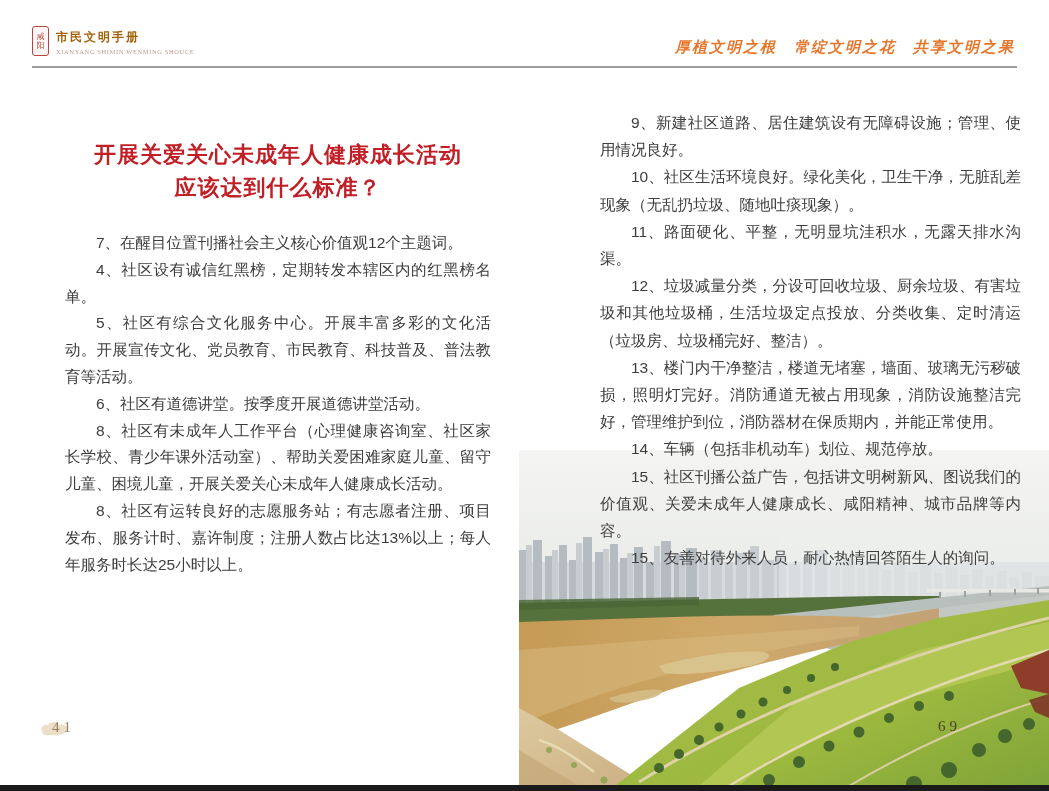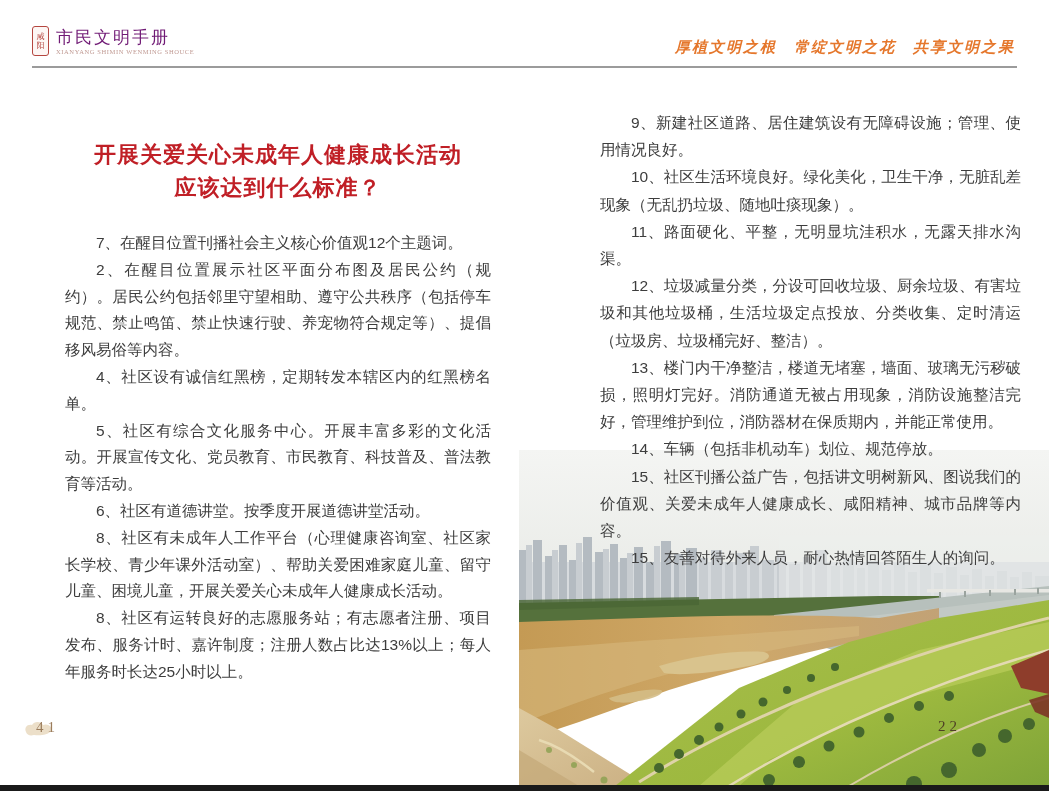--- a/index.html
+++ b/index.html
@@ -26,23 +26,23 @@
     color: #b5463f;
     font-family: "Liberation Serif", serif;
     font-size: 8px; line-height: 9px;
     display: flex; flex-direction: column;
     align-items: center; justify-content: center;
     background: #fdf6f4;
   }
   .logo-text-wrap { display: flex; flex-direction: column; }
   .logo-title {
     font-family: "Liberation Serif", serif;
-    font-weight: normal;
-    font-size: 17px;
-    color: #701a75;
+    font-weight: bold;
+    font-size: 12px;
+    color: #a16207;
     letter-spacing: 2px;
     line-height: 19px;
   }
   .logo-subtitle {
     font-family: "Liberation Serif", serif;
     font-size: 6.5px;
     color: #c09a93;
     letter-spacing: 0.6px;
     margin-top: 1px;
   }
@@ -106,21 +106,21 @@
     position: absolute;
     left: 519px; top: 450px;
     width: 530px; height: 336px;
     z-index: 1;
   }
   .photo svg { display: block; width: 100%; height: 100%; }
 
   
   .page-num-left {
     position: absolute;
-    left: 24px; top: 716px;
+    left: 40px; top: 716px;
     width: 60px; height: 26px;
     z-index: 2;
   }
   .ornament { position: absolute; left: 0; top: 4px; }
   .page-num-left .num {
     position: absolute; left: 12px; top: 3px;
     font-family: "Liberation Serif", serif;
     font-size: 15px;
     letter-spacing: 4px;
     color: #9b7c5b;
@@ -161,21 +161,20 @@
   <div class="slogan">厚植文明之根　常绽文明之花　共享文明之果</div>
   <div class="header-rule"></div>
 
   <div class="left-col">
     <div class="doc-title">
       <div>开展关爱关心未成年人健康成长活动</div>
       <div>应该达到什么标准？</div>
     </div>
     <div class="paras">
       <p>7、在醒目位置刊播社会主义核心价值观12个主题词。</p>
-      <p>2、在醒目位置展示社区平面分布图及居民公约（规约）。居民公约包括邻里守望相助、遵守公共秩序（包括停车规范、禁止鸣笛、禁止快速行驶、养宠物符合规定等）、提倡移风易俗等内容。</p>
       <p>4、社区设有诚信红黑榜，定期转发本辖区内的红黑榜名单。</p>
       <p>5、社区有综合文化服务中心。开展丰富多彩的文化活动。开展宣传文化、党员教育、市民教育、科技普及、普法教育等活动。</p>
       <p>6、社区有道德讲堂。按季度开展道德讲堂活动。</p>
       <p>8、社区有未成年人工作平台（心理健康咨询室、社区家长学校、青少年课外活动室）、帮助关爱困难家庭儿童、留守儿童、困境儿童，开展关爱关心未成年人健康成长活动。</p>
       <p>8、社区有运转良好的志愿服务站；有志愿者注册、项目发布、服务计时、嘉许制度；注册人数占比达13%以上；每人年服务时长达25小时以上。</p>
     </div>
   </div>
 
   <div class="right-col">
     <p>9、新建社区道路、居住建筑设有无障碍设施；管理、使用情况良好。</p>
@@ -337,16 +336,16 @@
       </g>
     </svg>
   </div>
 
   <div class="page-num-left">
     <svg class="ornament" width="30" height="18" viewBox="0 0 30 18">
       <path d="M2,12 C0,8 3,4 8,5 C10,1 17,1 19,5 C24,3 29,7 27,11 C24,15 16,16 10,15 C6,16 3,15 2,12 Z" fill="#ecdfc9"></path>
     </svg>
     <span class="num">41</span>
   </div>
-  <div class="page-num-right">22</div>
+  <div class="page-num-right">69</div>
 
   <div class="bottom-bar"></div>
 </div>
 
 </body></html>

